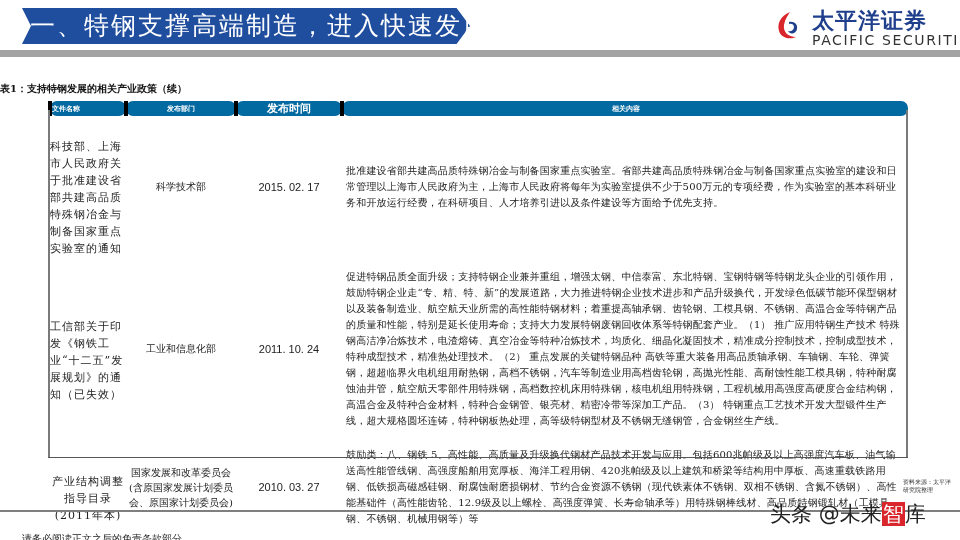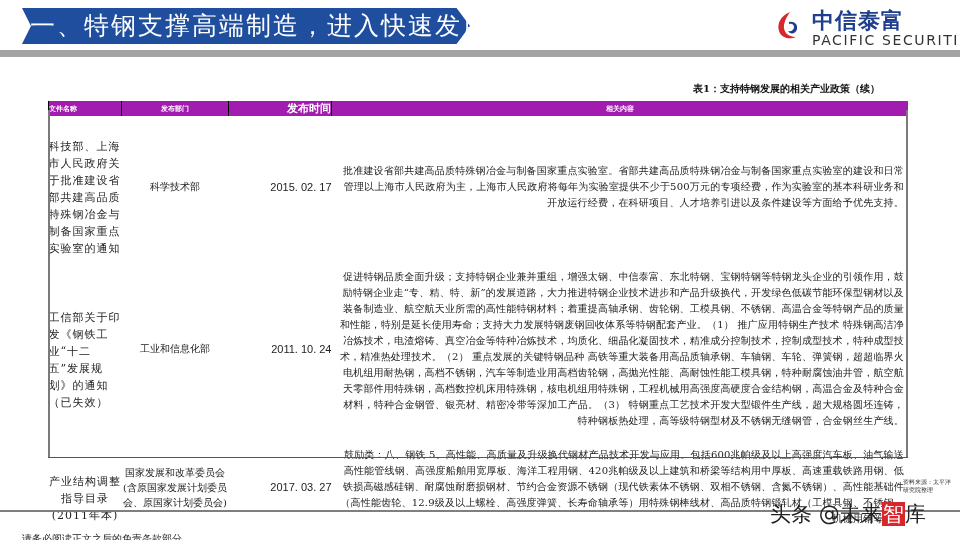--- a/index.html
+++ b/index.html
@@ -10,31 +10,31 @@
   .title-text { position:absolute; left:30px; top:8px; height:44px; line-height:36px; color:#ffffff;
                 font-size:25px; letter-spacing:2px; font-family:"DejaVu Sans", sans-serif; white-space:nowrap; }
   .logo { position:absolute; left:776px; top:6px; width:180px; height:40px; }
   .logo-mark { position:absolute; left:0; top:4px; width:28px; height:30px; }
   .logo-cn { position:absolute; left:36px; top:0px; font-size:22px; font-weight:bold; color:#1f3e8c;
              letter-spacing:1px; font-family:"DejaVu Sans", sans-serif; white-space:nowrap; }
   .logo-en { position:absolute; left:36px; top:26px; font-size:14px; color:#333; letter-spacing:1.6px;
              font-family:"DejaVu Sans", sans-serif; white-space:nowrap; }
   .header-rule { position:absolute; left:0; top:50px; width:960px; height:7px; background:#a3a3a3; }
 
-  .table-caption { position:absolute; left:0; top:82px; width:880px; text-align:right; font-size:10px;
+  .table-caption { position:absolute; left:0; top:82px; width:880px; text-align:left; font-size:10px;
                    font-weight:bold; color:#111; }
   table.policy { position:absolute; left:48px; top:101px; width:860px; border-collapse:collapse;
                  table-layout:fixed; }
-  table.policy th { background:#a21caf; color:#fff; font-size:7px; height:9px; padding:0; font-weight:bold;
-                    border-left:1px solid #000000; }
+  table.policy th { background:#0369a1; color:#fff; font-size:7px; height:9px; padding:0; font-weight:bold;
+                    border-left:4px solid #000000;border-radius:7px; }
   table.policy td { font-size:10px; vertical-align:middle; padding:0; line-height:16px; }
   .c-name { width:72px; text-align:left; }
   .c-dept { width:106px; text-align:center;margin-left:41px; }
-  .c-date { width:102px; text-align:right; font-family:"Liberation Sans", sans-serif; font-size:11px !important; }
-  .c-content { text-align:right; padding:0 4px !important; letter-spacing:0.2px; }
+  .c-date { width:102px; text-align:center; font-family:"Liberation Sans", sans-serif; font-size:11px !important; }
+  .c-content { text-align:left; padding:0 4px !important; letter-spacing:0.2px; }
   .left-bar { position:absolute; left:48px; top:110px; width:2px; height:347px; background:#7a7a7a; }
   .right-bar { position:absolute; left:906px; top:110px; width:2px; height:347px; background:#7a7a7a; }
   .bottom-line { position:absolute; left:48px; top:457px; width:860px; height:1px; background:#555; }
   tr.r1 td { height:92px; }
   tr.r2 td { height:184px; }
   tr.r3 td { height:92px; }
   .name-text { display:block; font-size:11px; line-height:17px; letter-spacing:1px;margin-top:22px; }
 
   .source-note { position:absolute; left:903px; top:478px; font-size:6px; line-height:8px; color:#333;
                  font-family:"DejaVu Sans", sans-serif; width:52px; }
@@ -49,21 +49,21 @@
 <body>
 
 <div class="title-banner"></div>
 <div class="title-text">一、特钢支撑高端制造，进入快速发展期</div>
 
 <div class="logo">
   <svg class="logo-mark" viewBox="0 0 28 30">
     <path d="M14 2 C4 6 1 14 3 21 C5 28 14 30 20 27 C12 27 7 22 8 15 C9 9 12 5 14 2 Z" fill="#d9262c"></path>
     <path d="M13 12 C18 11 22 14 21 19 C20 24 14 25 12 21 C15 22 18 20 18 17 C18 14 15 13 13 14 Z" fill="#1f3e8c"></path>
   </svg>
-  <div class="logo-cn">中信泰富</div>
+  <div class="logo-cn">太平洋证券</div>
   <div class="logo-en">PACIFIC SECURITIES</div>
 </div>
 <div class="header-rule"></div>
 
 <div class="table-caption">表1：支持特钢发展的相关产业政策（续）</div>
 
 <table class="policy">
   <thead>
     <tr>
       <th class="c-name">文件名称</th>
@@ -87,21 +87,21 @@
         </td>
       <td class="c-dept">工业和信息化部</td>
       <td class="c-date">2011. 10. 24</td>
       <td class="c-content">促进特钢品质全面升级；支持特钢企业兼并重组，增强太钢、中信泰富、东北特钢、宝钢特钢等特钢龙头企业的引领作用，鼓励特钢企业走“专、精、特、新”的发展道路，大力推进特钢企业技术进步和产品升级换代，开发绿色低碳节能环保型钢材以及装备制造业、航空航天业所需的高性能特钢材料；着重提高轴承钢、齿轮钢、工模具钢、不锈钢、高温合金等特钢产品的质量和性能，特别是延长使用寿命；支持大力发展特钢废钢回收体系等特钢配套产业。（1） 推广应用特钢生产技术 特殊钢高洁净冶炼技术，电渣熔铸、真空冶金等特种冶炼技术，均质化、细晶化凝固技术，精准成分控制技术，控制成型技术，特种成型技术，精准热处理技术。（2） 重点发展的关键特钢品种 高铁等重大装备用高品质轴承钢、车轴钢、车轮、弹簧钢，超超临界火电机组用耐热钢，高档不锈钢，汽车等制造业用高档齿轮钢，高抛光性能、高耐蚀性能工模具钢，特种耐腐蚀油井管，航空航天零部件用特殊钢，高档数控机床用特殊钢，核电机组用特殊钢，工程机械用高强度高硬度合金结构钢，高温合金及特种合金材料，特种合金钢管、银亮材、精密冷带等深加工产品。（3） 特钢重点工艺技术开发大型锻件生产线，超大规格圆坯连铸，特种钢板热处理，高等级特钢型材及不锈钢无缝钢管，合金钢丝生产线。</td>
     </tr>
     <tr class="r3">
       <td class="c-name" style="text-align:center">
           <span class="name-text">产业结构调整指导目录(2011年本)</span>
         </td>
       <td class="c-dept" style="line-height:15px">国家发展和改革委员会(含原国家发展计划委员会、原国家计划委员会)</td>
-      <td class="c-date">2017. 03. 27</td>
+      <td class="c-date">2010. 03. 27</td>
       <td class="c-content">鼓励类：八、钢铁 5、高性能、高质量及升级换代钢材产品技术开发与应用。包括600兆帕级及以上高强度汽车板、油气输送高性能管线钢、高强度船舶用宽厚板、海洋工程用钢、420兆帕级及以上建筑和桥梁等结构用中厚板、高速重载铁路用钢、低铁损高磁感硅钢、耐腐蚀耐磨损钢材、节约合金资源不锈钢（现代铁素体不锈钢、双相不锈钢、含氮不锈钢）、高性能基础件（高性能齿轮、12.9级及以上螺栓、高强度弹簧、长寿命轴承等）用特殊钢棒线材、高品质特钢锻轧材（工模具钢、不锈钢、机械用钢等）等</td>
     </tr>
   </tbody>
 </table>
 <div class="left-bar"></div>
 <div class="right-bar"></div>
 <div class="bottom-line"></div>
 
 <div class="source-note">资料来源：太平洋研究院整理</div>
 

